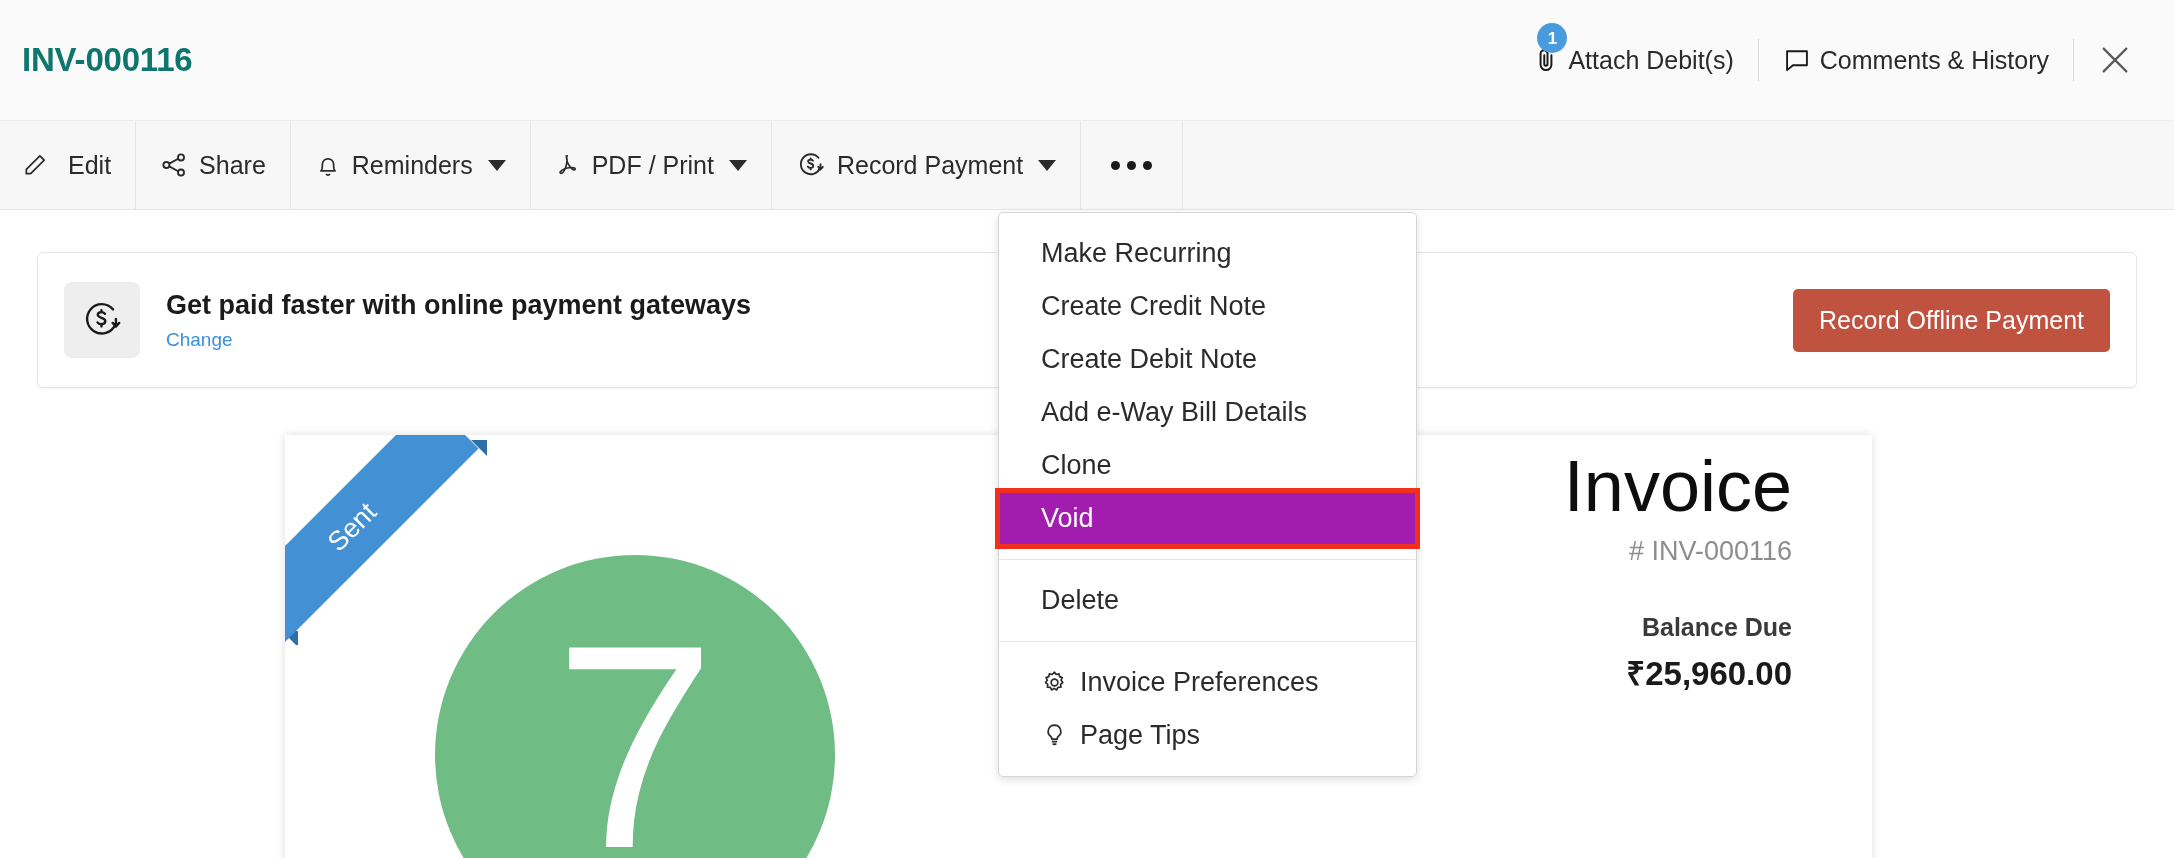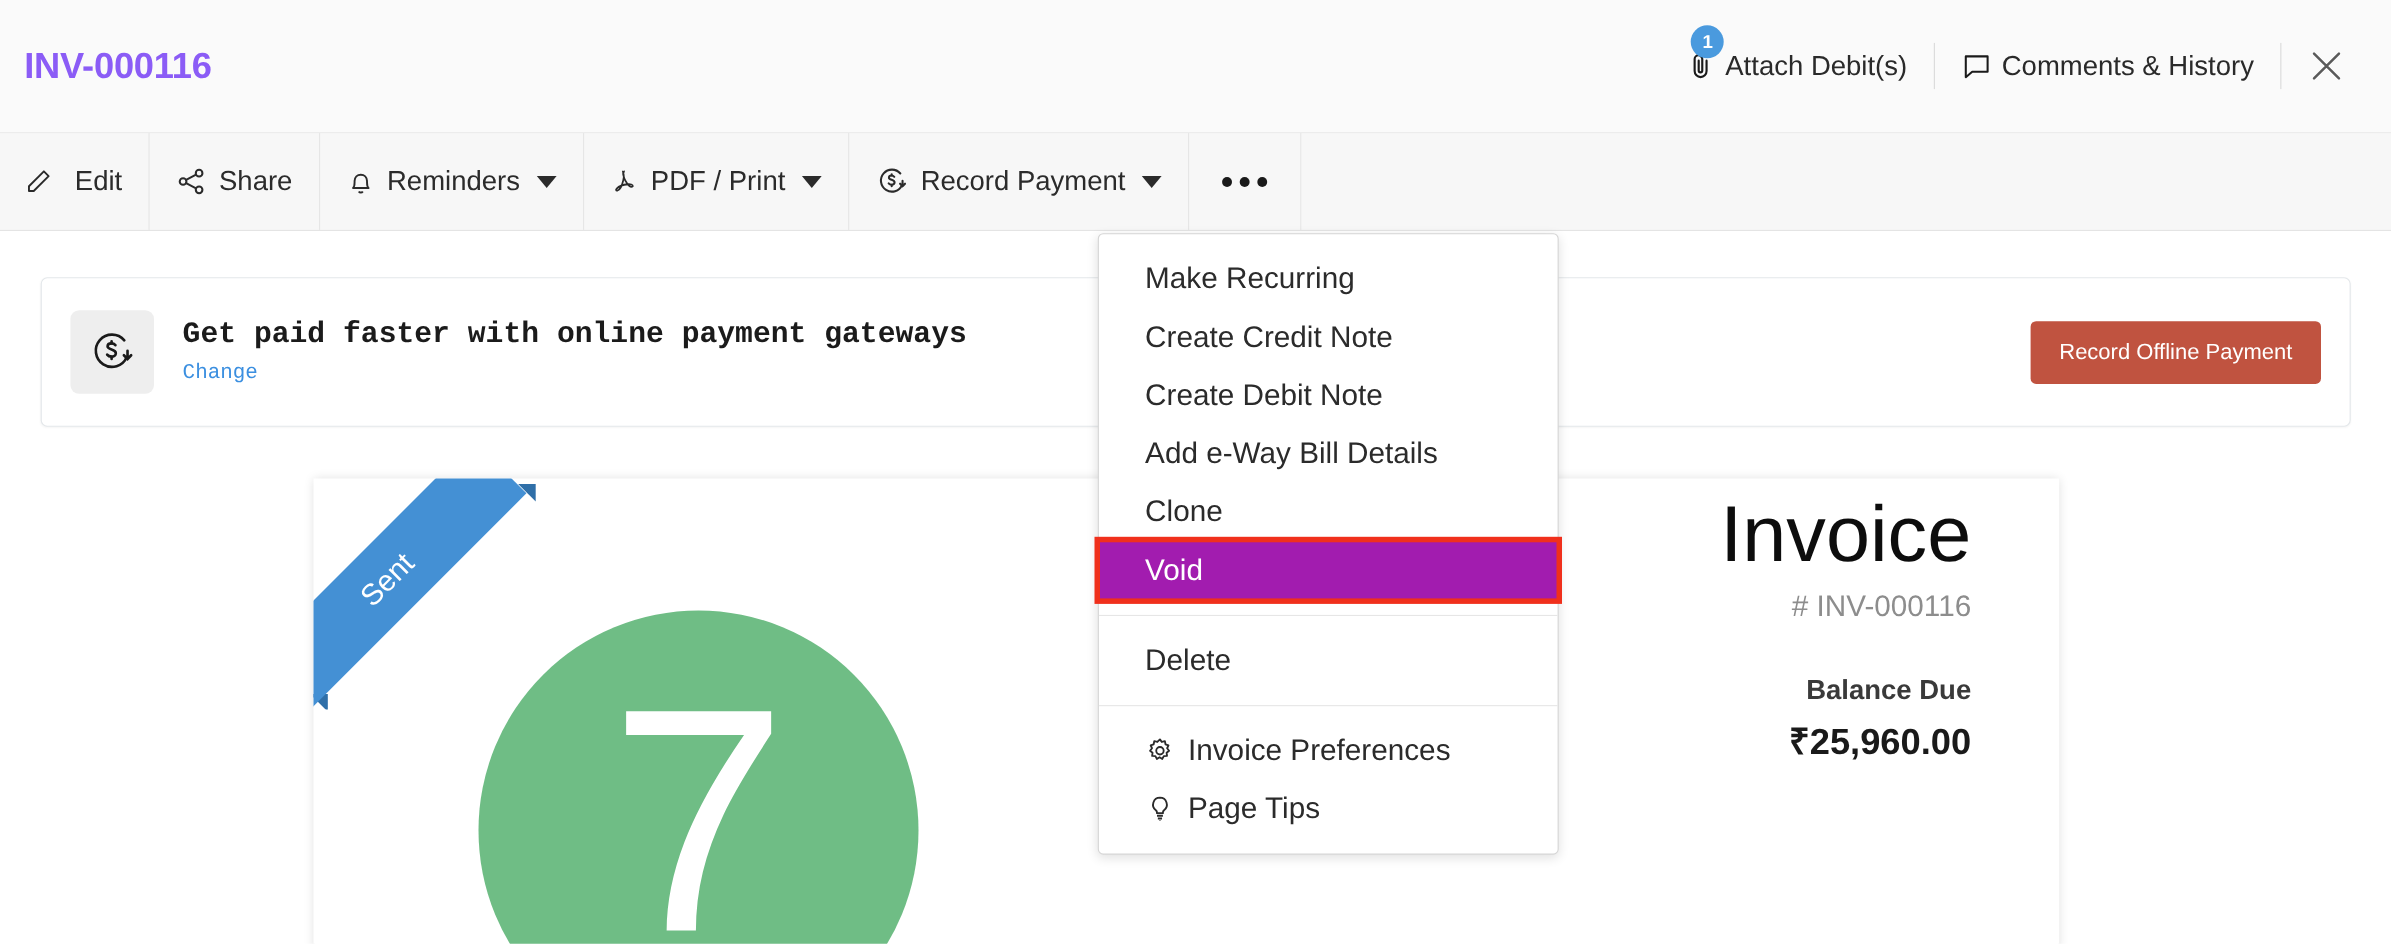--- a/index.html
+++ b/index.html
@@ -12,21 +12,21 @@
   }
   .app { position: relative; width: 2174px; height: 858px; background:#ffffff; }
 
   
   .header {
     position: absolute; left:0; top:0; width:2174px; height:120px;
     background:#fafafa;
     display:flex; align-items:center; justify-content:space-between;
   }
   .header-title {
-    font-size: 33px; font-weight: bold; color:#8b5cf6;
+    font-size: 33px; font-weight: bold; color:#0f766e;
     margin-left: 22px; letter-spacing:-0.2px;
   }
   .header-right { display:flex; align-items:center; margin-right: 26px; }
   .hdr-item {
     display:flex; align-items:center; gap:9px;
     font-size:25px; color:#2a2a2a; padding: 0 24px; cursor:pointer;
     position:relative; white-space:nowrap;
   }
   .hdr-divider { width:1px; height:42px; background:#d9d9d9; }
   .attach-wrap { position:relative; display:inline-block; }
@@ -64,26 +64,26 @@
   .banner {
     position:absolute; left:37px; top:252px; width:2100px; height:136px;
     background:#ffffff; border:1px solid #e3e7ea; border-radius:6px;
     display:flex; align-items:center; padding: 0 26px;
     box-shadow: 0 1px 2px rgba(0,0,0,0.04);
   }
   .banner-icon {
     width:76px;height:76px;border-radius:8px;background:#eeeeee;
     display:flex;align-items:center;justify-content:center; flex:none;
   }
-  .banner-text { margin-left:26px;font-family:Liberation Mono, monospace; }
+  .banner-text { margin-left:26px; }
   .banner-title { font-size:27px; font-weight:bold; color:#1b1b1b; }
   .banner-link { font-size:19px; color:#3b8fe0; margin-top:8px; cursor:pointer; }
   .banner-spacer { flex:1; }
   .btn-record-offline {
-    background:#c05340; color:#fff; font-size:20px;
+    background:#c05340; color:#fff; font-size:25px;
     border:none; border-radius:5px; padding: 17px 26px; cursor:pointer;
     font-family:"Liberation Sans", sans-serif; white-space:nowrap;
   }
 
   
   .invoice-card {
     position:absolute; left:285px; top:435px; width:1587px; height:430px;
     background:#ffffff; box-shadow: 0 0 9px rgba(0,0,0,0.13);
     overflow:hidden;
   }

